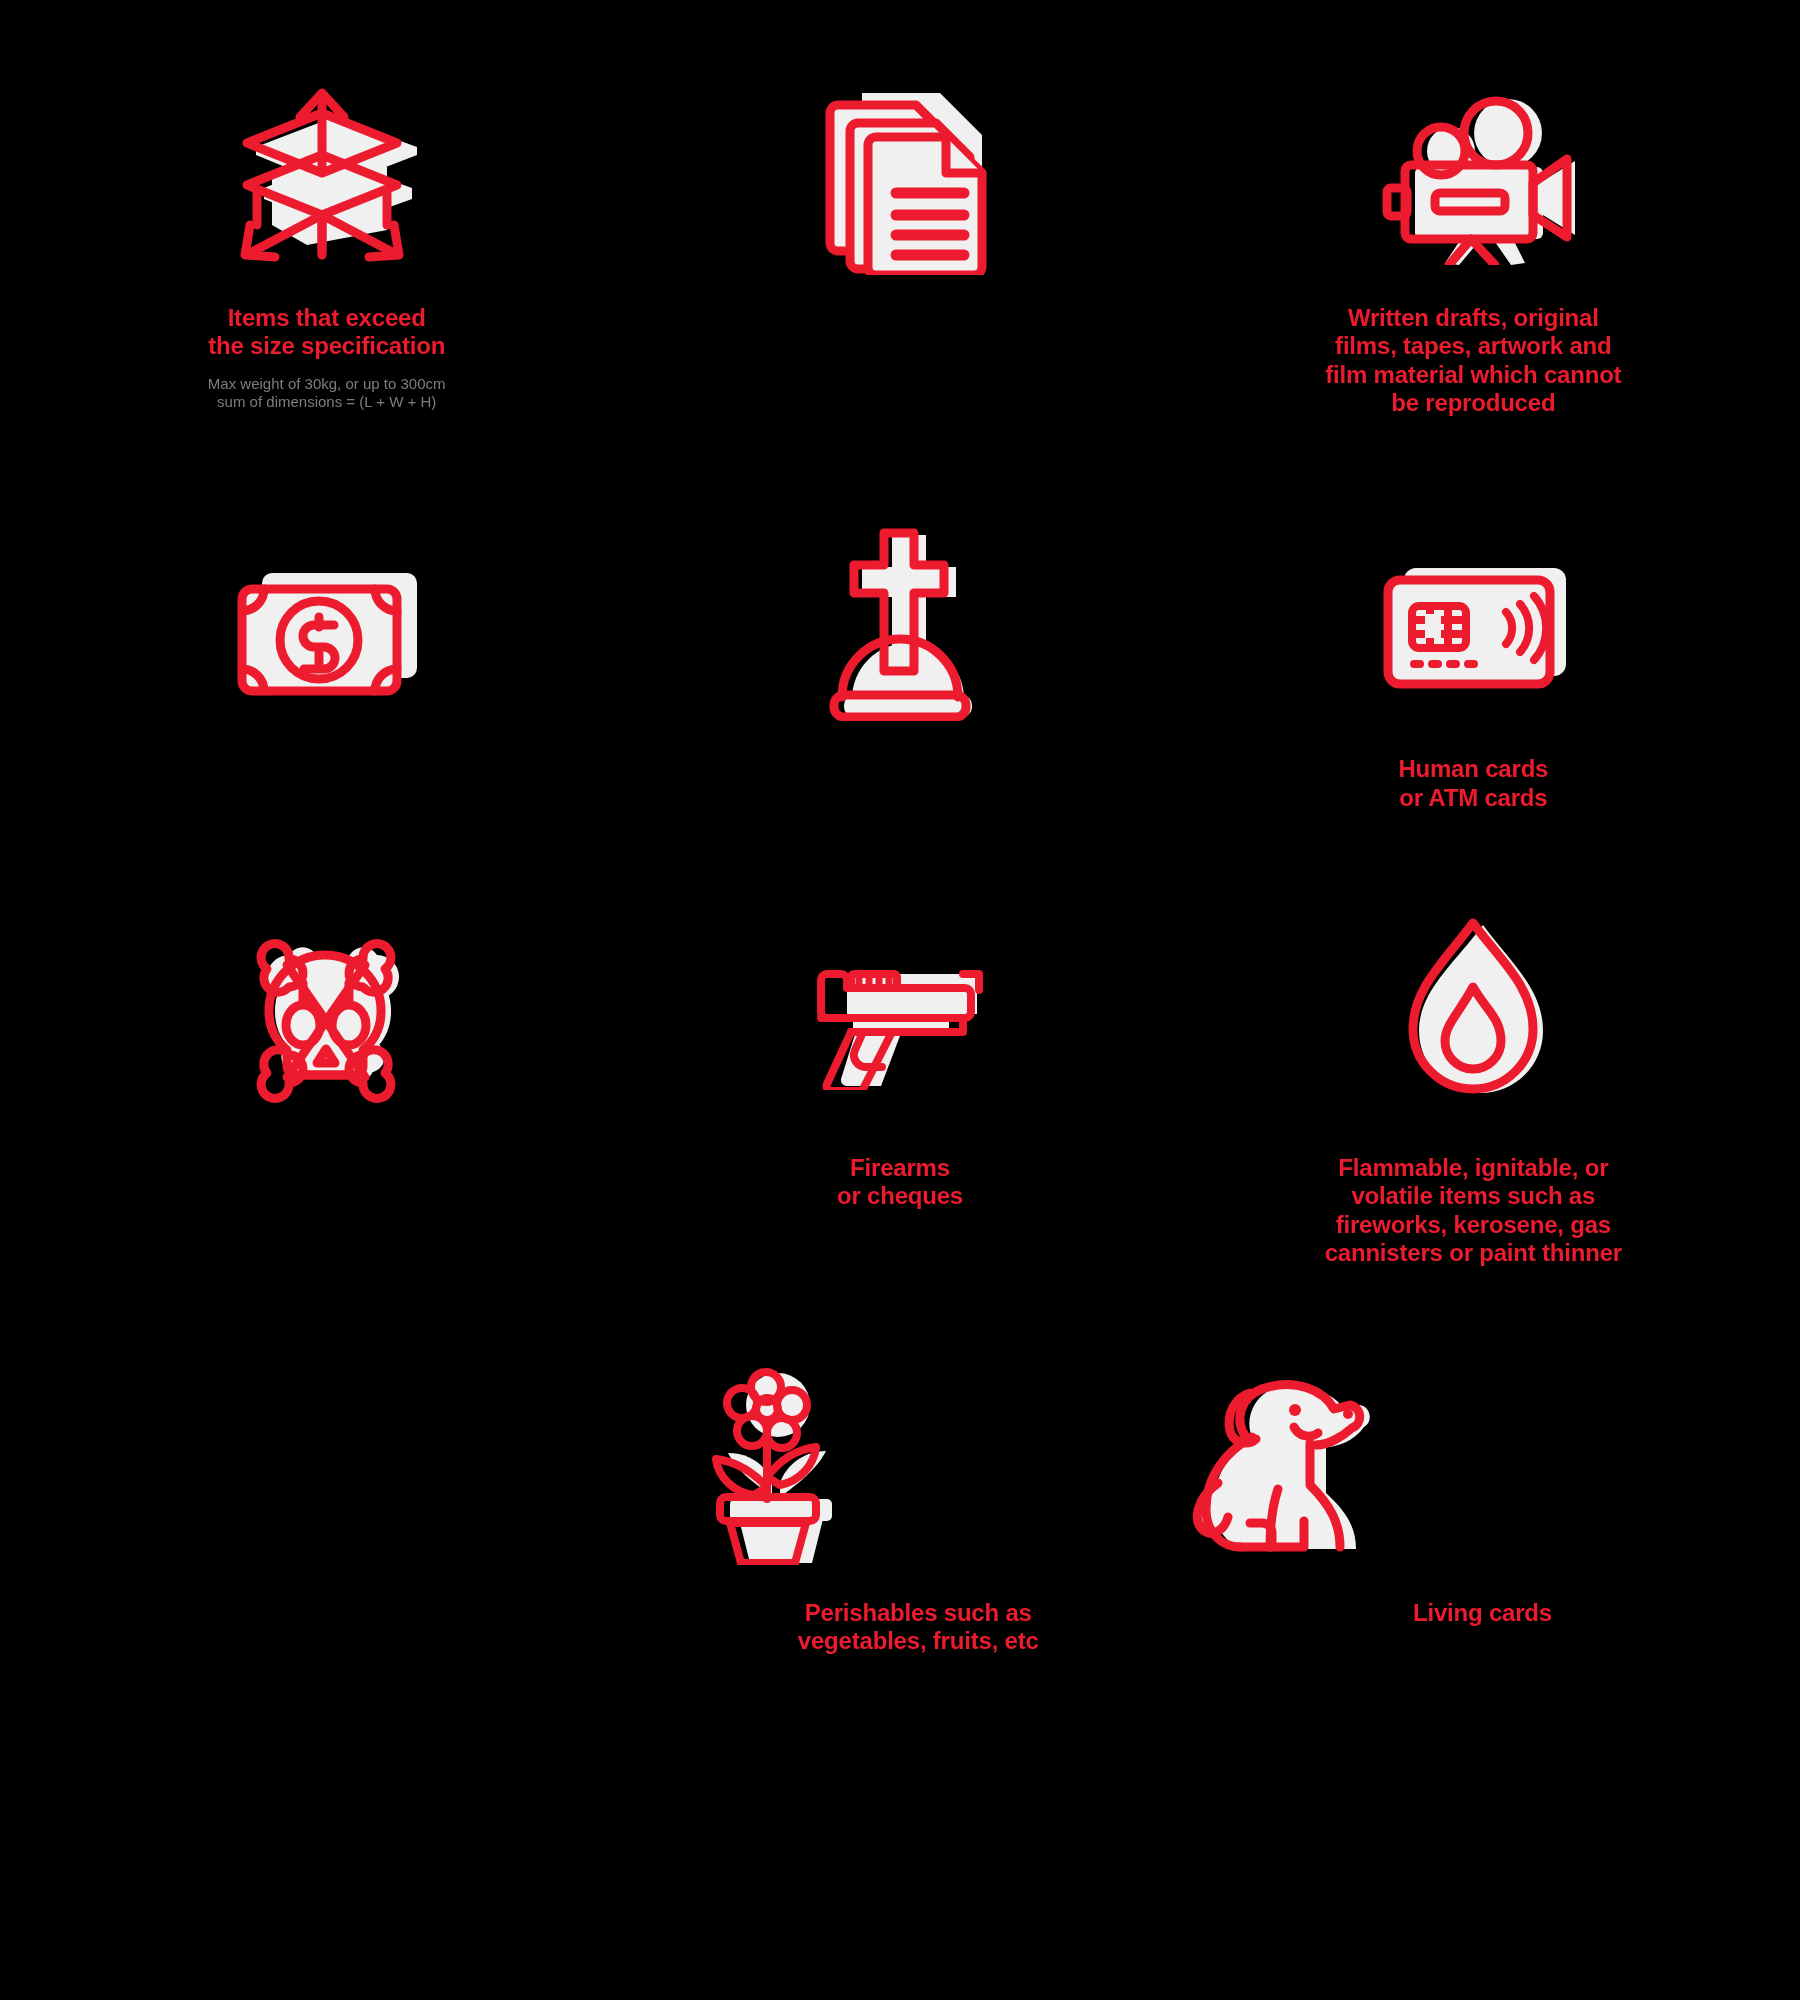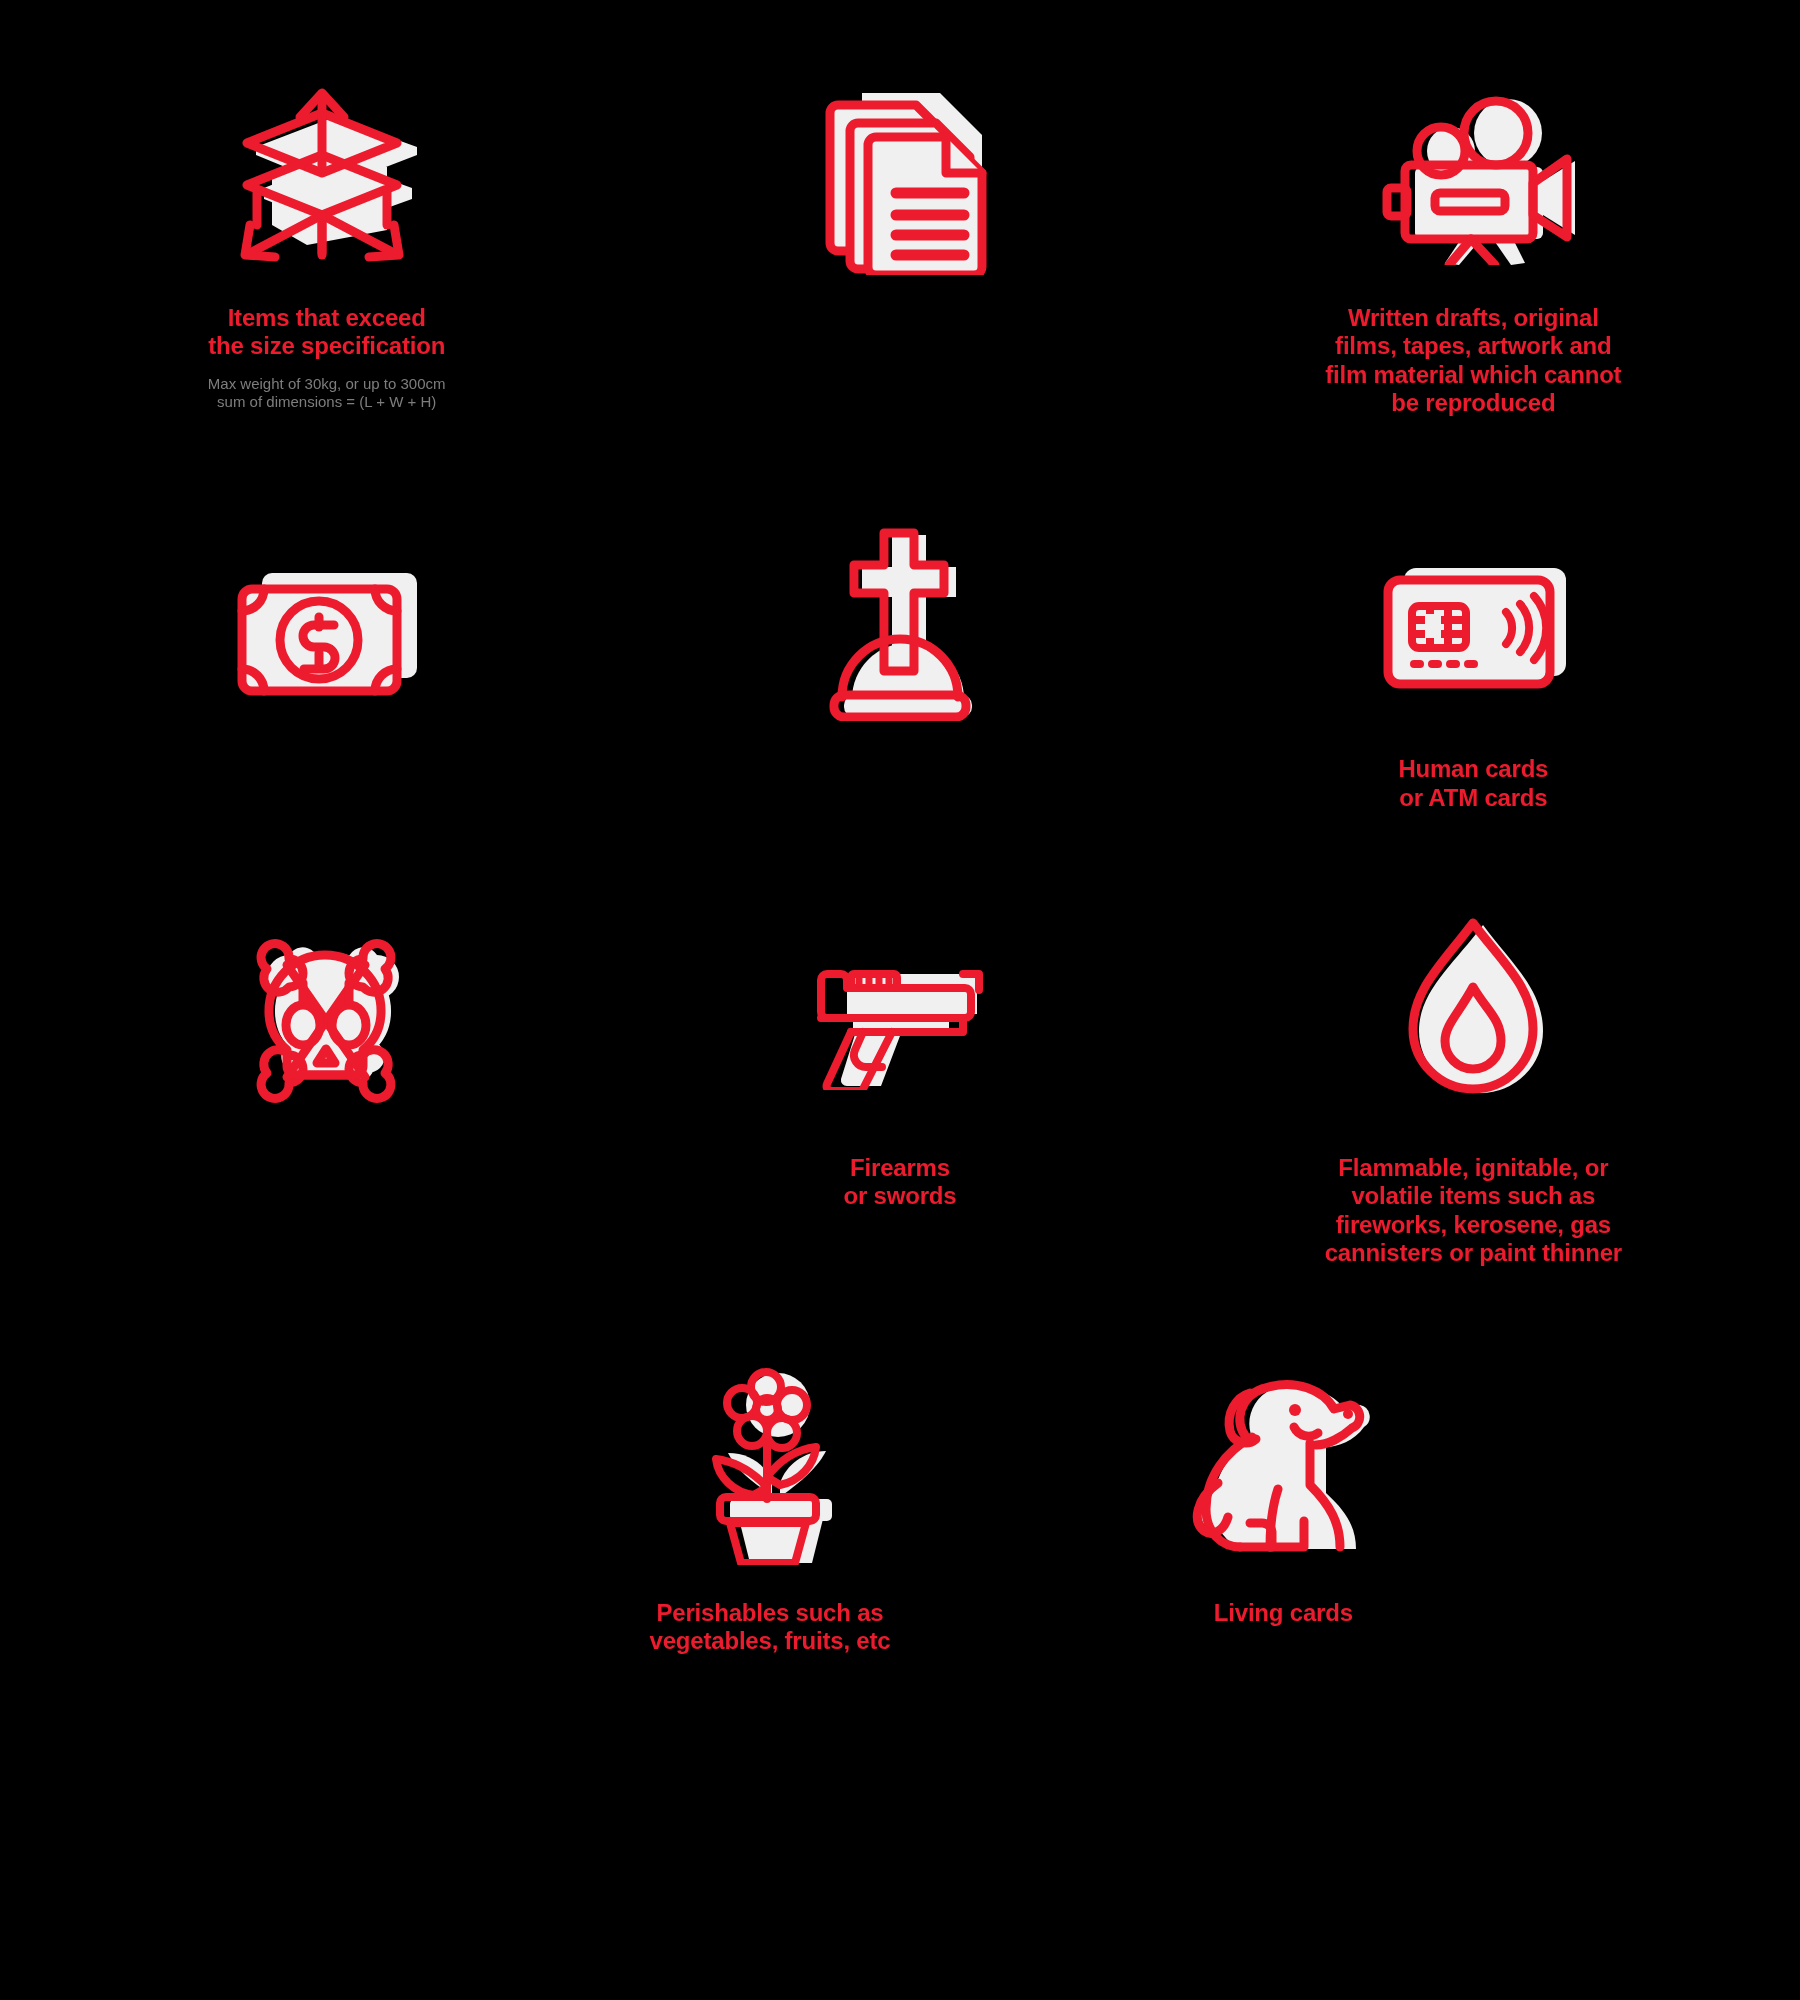--- a/index.html
+++ b/index.html
@@ -70,21 +70,21 @@
 
   
   .row1 .icon-wrap { height: 230px; }
   .row2 .icon-wrap { height: 240px; }
   .row3 .icon-wrap { height: 250px; }
   .row4 .icon-wrap { height: 240px; }
 
   .r1 { margin-top: 0px; }
   .r2 { margin-top: 66px; }
   .r3 { margin-top: 60px; }
-  .r4 { margin-top: 60px; }
+  .r4 { margin-top: 60px; align-items: flex-end; }
 </style>
 </head>
 <body>
 
 <div class="sheet">
   <div class="grid">
 
     <div class="cell row1 r1">
       <div class="icon-wrap">
         <svg width="230" height="200" viewBox="0 0 230 200" aria-hidden="true">
@@ -294,21 +294,21 @@
               <line x1="94" y1="38" x2="94" y2="44"></line>
             </g>
             <path d="M26,78 h142 v14 h-112"></path>
             <path d="M56,92 l-24,52 a5,5 0 0 0 5,7 h30 l30,-59"></path>
             <path d="M68,92 l-8,18 a12,12 0 0 0 11,17 h16"></path>
             <path d="M168,34 h16 v16"></path>
           </g>
         </svg>
       </div>
       <div class="cap">Firearms
-or swords</div>
+or cheques</div>
       <div class="sub"></div>
     </div>
 
     <div class="cell row3 r3">
       <div class="icon-wrap">
         <svg width="180" height="200" viewBox="0 0 180 200" aria-hidden="true">
           <path d="M100,10 C128,48 160,74 160,116 a62,62 0 0 1 -124,0 C36,76 70,50 100,10 z" fill="#F0F0F0"></path>
           <g fill="none" stroke="#ED1B2E" stroke-width="9" stroke-linejoin="round" stroke-linecap="round">
             <path d="M90,8 C118,46 150,72 150,114 a60,60 0 0 1 -120,0 C30,74 60,48 90,8 z"></path>
             <path d="M90,72 C104,96 118,104 118,126 a28,28 0 0 1 -56,0 C62,110 76,98 90,72 z"></path>

